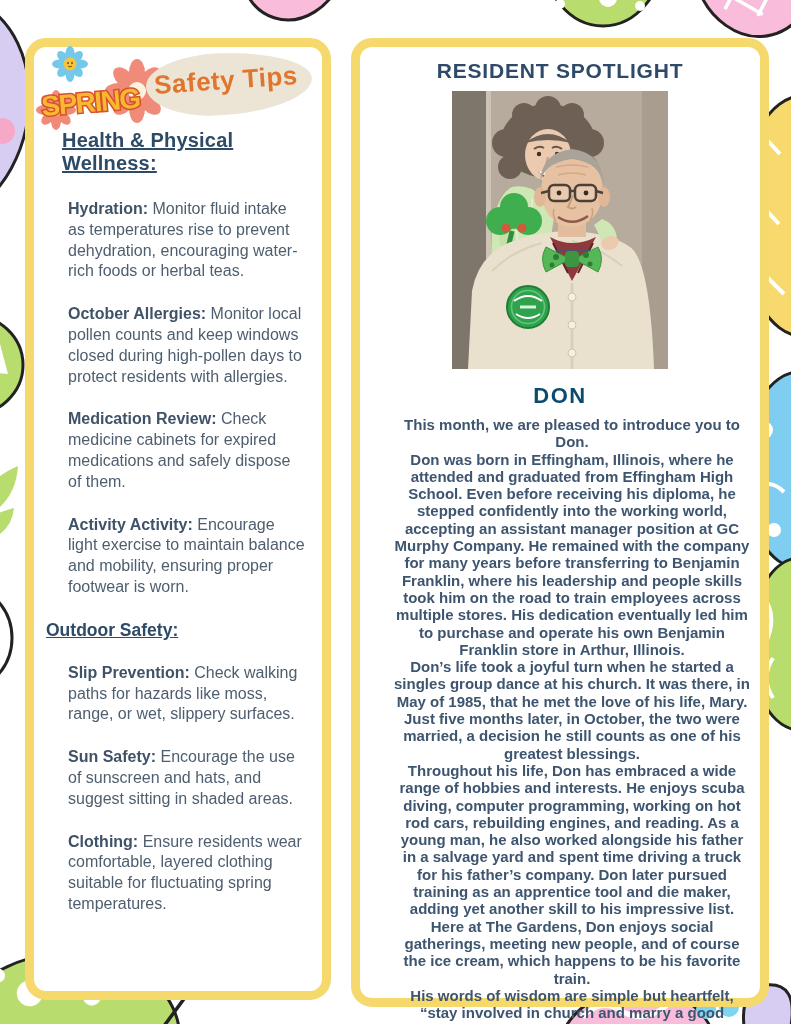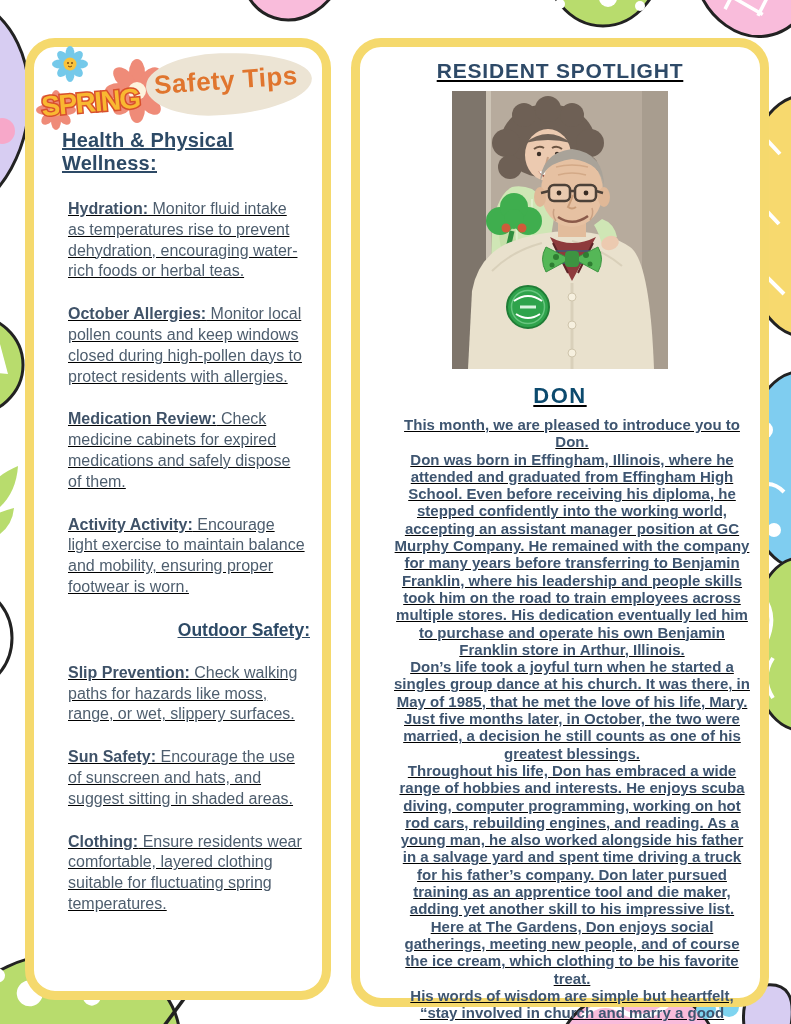--- a/index.html
+++ b/index.html
@@ -1,37 +1,37 @@
 <!DOCTYPE html>
 <html><head>
 <meta charset="utf-8">
 <style>
   html,body{margin:0;padding:0;background:#fff;}
   .page{position:relative;width:791px;height:1024px;background:#ffffff;overflow:hidden;
         font-family:"Liberation Sans",sans-serif;}
   .deco{position:absolute;z-index:0;overflow:visible;}
   .card{position:absolute;z-index:1;background:#ffffff;border:9px solid #f5d96d;
-        border-radius:30px;box-sizing:border-box;text-decoration:underline;}
+        border-radius:21px;box-sizing:border-box;}
   .left-card{left:25px;top:38px;width:306px;height:962px;padding:2px 12px;}
   .right-card{left:351px;top:38px;width:418px;height:969px;padding:4px 8px;text-align:center;}
 
   
   .logo-row{position:relative;height:74px;margin:0 0 2px 0;}
   .spring-logo{position:absolute;left:-6px;top:2px;overflow:visible;}
   .st-wrap{position:absolute;left:100px;top:0;width:166px;height:72px;}
   .st-blob{position:absolute;left:0;top:4px;right:0;bottom:6px;background:#ece4d4;
            border-radius:45% 55% 60% 40%/50% 45% 55% 50%;transform:rotate(-2deg);}
   .st-text{position:absolute;left:8px;top:16px;font-size:26px;font-weight:bold;color:#e0752e;
            transform:rotate(-4deg);letter-spacing:.5px;white-space:nowrap;}
   .lc-heading{font-size:20px;font-weight:bold;color:#2d4a66;text-decoration:underline;
               margin:6px 0 24px 16px;letter-spacing:.2px;}
   .tip{font-size:16px;line-height:20.8px;color:#4e5e6e;padding:0 2px 0 22px;margin-bottom:22px;}
   .tip b{color:#3f5268;}
   .lc-subheading{font-size:17.5px;font-weight:bold;color:#2d4a66;text-decoration:underline;
-                 text-align:right;margin:4px 0 22px 0;}
+                 text-align:left;margin:4px 0 22px 0;}
 
   
   .rc-heading{font-size:21px;font-weight:bold;color:#2e4a68;letter-spacing:.8px;margin:8px 0 8px;}
   .photo-svg{width:216px;height:278px;display:inline-block;background:#b7ab9d;}
   .rc-name{font-size:22px;font-weight:bold;color:#0c4a6e;letter-spacing:1.5px;margin:10px 0 7px;}
   .rc-para{font-size:15px;line-height:17.3px;font-weight:bold;color:#3e5570;padding:0 2px;margin-left:24px;}
 </style>
 </head>
 <body>
 
@@ -277,17 +277,17 @@
         <ellipse cx="158" cy="152" rx="9" ry="7" fill="#eccab0" transform="rotate(-20 158 152)"></ellipse>
       </g>
     </svg>
 
     <div class="rc-name">DON</div>
 
     <div class="rc-para">This month, we are pleased to introduce you to Don.</div>
     <div class="rc-para">Don was born in Effingham, Illinois, where he attended and graduated from Effingham High School. Even before receiving his diploma, he stepped confidently into the working world, accepting an assistant manager position at GC Murphy Company. He remained with the company for many years before transferring to Benjamin Franklin, where his leadership and people skills took him on the road to train employees across multiple stores. His dedication eventually led him to purchase and operate his own Benjamin Franklin store in Arthur, Illinois.</div>
     <div class="rc-para">Don’s life took a joyful turn when he started a singles group dance at his church. It was there, in May of 1985, that he met the love of his life, Mary. Just five months later, in October, the two were married, a decision he still counts as one of his greatest blessings.</div>
     <div class="rc-para">Throughout his life, Don has embraced a wide range of hobbies and interests. He enjoys scuba diving, computer programming, working on hot rod cars, rebuilding engines, and reading. As a young man, he also worked alongside his father in a salvage yard and spent time driving a truck for his father’s company. Don later pursued training as an apprentice tool and die maker, adding yet another skill to his impressive list.</div>
-    <div class="rc-para">Here at The Gardens, Don enjoys social gatherings, meeting new people, and of course the ice cream, which clothing to be his favorite treat.</div>
+    <div class="rc-para">Here at The Gardens, Don enjoys social gatherings, meeting new people, and of course the ice cream, which happens to be his favorite train.</div>
     <div class="rc-para">His words of wisdom are simple but heartfelt, “stay involved in church and marry a good Christian.” Don considers himself blessed to have his faith and his health, and we are just as blessed to have him as part of our community.</div>
   </div>
 
 </div>
 
 </body></html>

